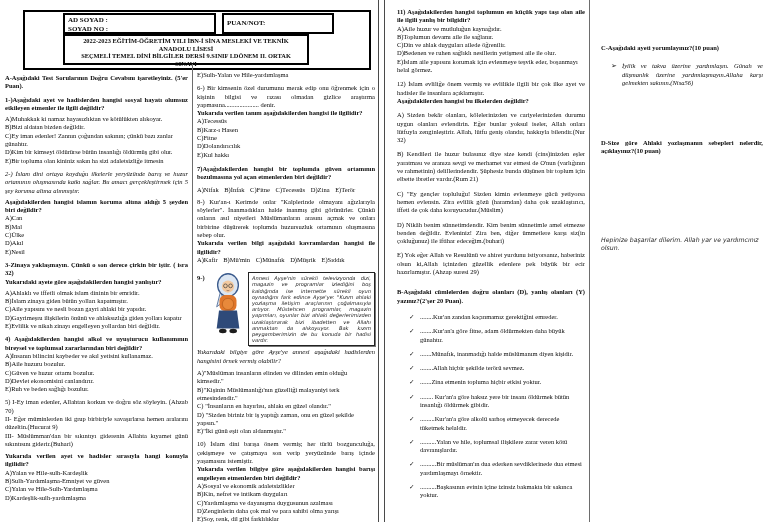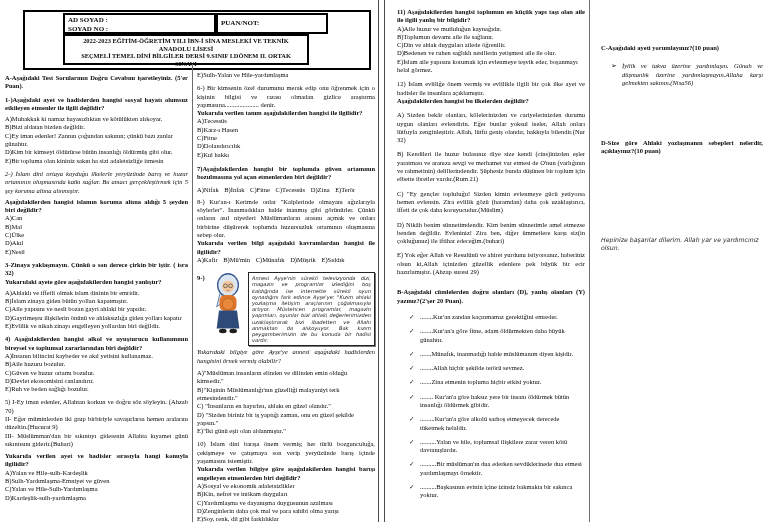--- a/index.html
+++ b/index.html
@@ -8,21 +8,21 @@
   #divider-col12{left:192px;top:64px;bottom:0;}
   #divider-page-a{left:378px;top:0;bottom:0;background:#4a4a4a;}
   #divider-page-b{left:384px;top:0;bottom:0;background:#4a4a4a;}
   #divider-col34{left:589px;top:0;bottom:0;}
 
   
   #hdr{position:absolute;left:23px;top:10px;width:344px;height:56px;border:2px solid #000;background:#fff;}
   .hcell{position:absolute;border:2px solid #000;box-sizing:border-box;background:#fff;
     font-weight:bold;font-size:7px;line-height:9px;padding:1px 3px;}
   #cell-ad{left:38px;top:1px;width:153px;height:21px;}
-  #cell-puan{left:191px;top:1px;width:112px;height:21px;display:flex;align-items:center;}
+  #cell-puan{left:197px;top:1px;width:112px;height:21px;display:flex;align-items:center;}
   #cell-title{left:38px;top:22px;width:246px;height:31px;text-align:center;
     font-size:6.4px;line-height:7.6px;padding:1px 2px;}
 
   
   .col{position:absolute;font-size:6.5px;line-height:8.3px;}
   #col1{left:5px;top:74px;width:183px;}
   #col2{left:197px;top:71px;width:178px;}
   #col3{left:397px;top:8px;width:188px;}
   #col4{left:601px;top:6px;width:162px;}
 

